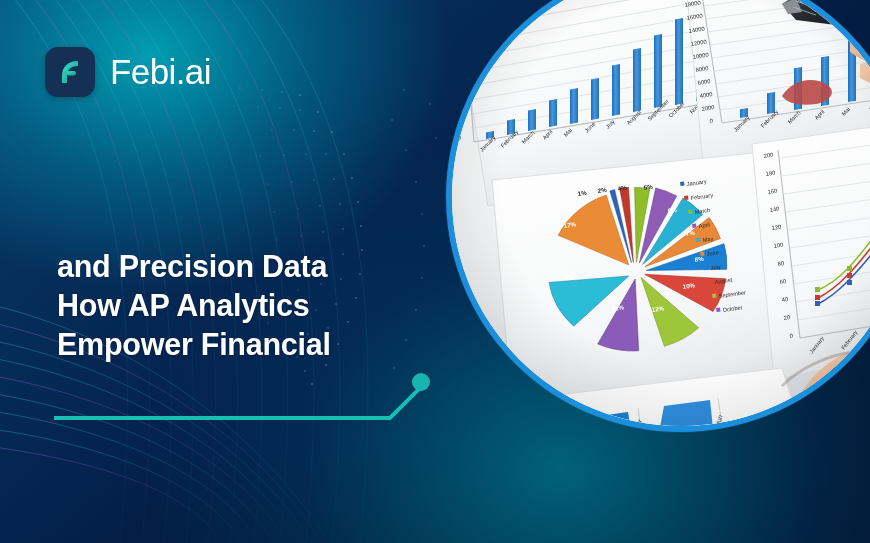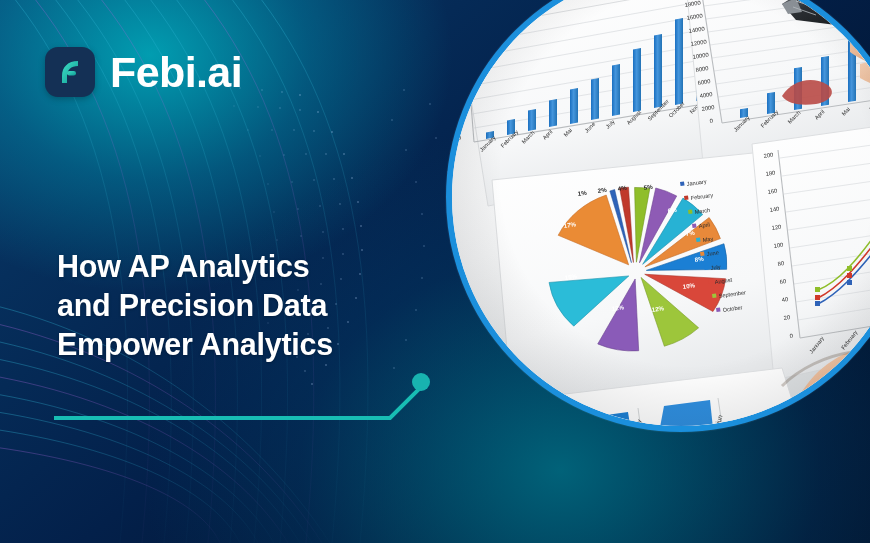--- a/index.html
+++ b/index.html
@@ -34,21 +34,21 @@
   #photo-inner { position:absolute; inset:0; }
 
   
   #logo-row { position:absolute; left:45px; top:47px; display:flex; align-items:center; gap:15px; }
   #logo-mark {
     width:50px; height:50px; border-radius:13px;
     background:#143055;
     display:flex; align-items:center; justify-content:center;
     box-shadow:0 2px 6px rgba(0,0,0,0.25);
   }
-  #logo-word { color:#ffffff; font-size:43px; font-weight:700; letter-spacing:-0.6px; }
+  #logo-word { color:#ffffff; font-size:35px; font-weight:400; letter-spacing:-0.6px; }
 
   #headline {
     position:absolute; left:57px; top:247px;
     width:370px;
     color:#ffffff;
     font-size:30.5px; font-weight:700;
     line-height:1.285;
     letter-spacing:-0.25px;
     text-shadow:0 1px 3px rgba(0,0,0,0.28);
   }
@@ -530,23 +530,23 @@
           </linearGradient>
         </defs>
         <path d="M23,4 C13,4 7,10 7,19 L7,26 L12,26 L12,19 C12,13 16,9 23,9 Z" fill="url(#fGrad)"></path>
         <rect x="12" y="14" width="9" height="4.6" rx="2.3" fill="url(#fGrad)"></rect>
       </svg>
     </div>
     <div id="logo-word">Febi.ai</div>
   </div>
 
   <div id="headline">
+    <div>and Precision Data</div>
     <div>How AP Analytics</div>
-    <div>and Precision Data</div>
-    <div>Empower Analytics</div>
+    <div>Empower Financial</div>
   </div>
 
   <svg id="accent-line" viewBox="0 0 420 70">
     <path d="M16,58 L350,58 L378,30" stroke="#18bdb4" stroke-width="4" fill="none" stroke-linecap="square"></path>
     <circle cx="381" cy="22" r="9" fill="#18b3b0"></circle>
   </svg>
 
 </div>
 
 </body></html>

